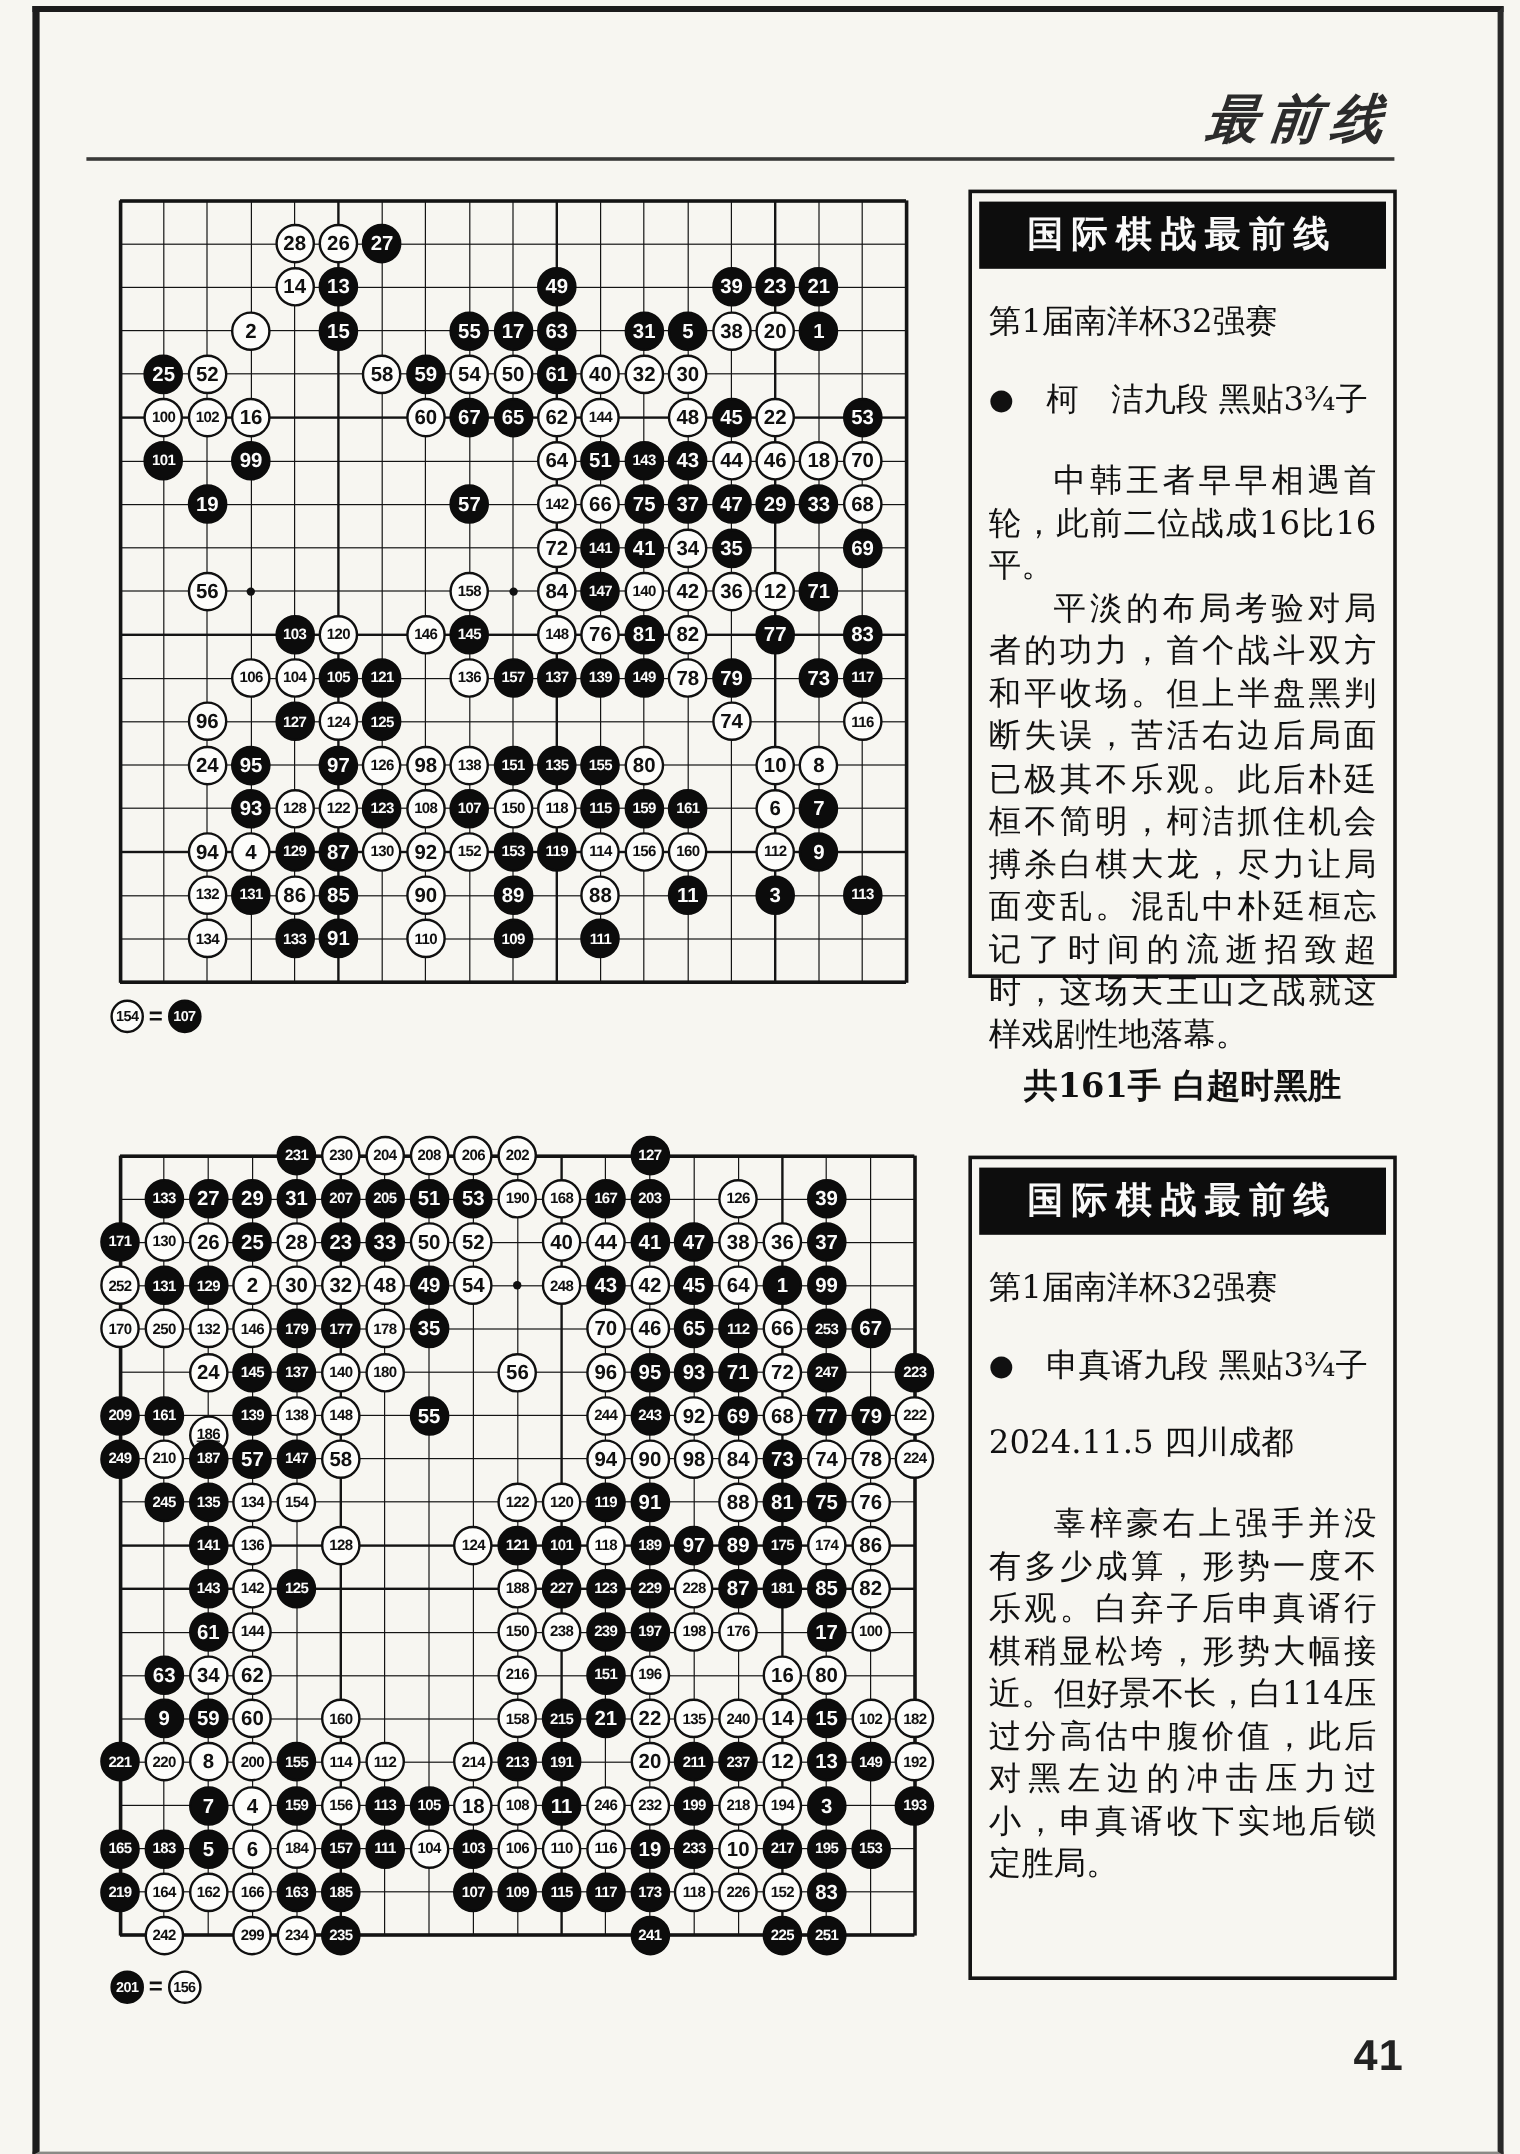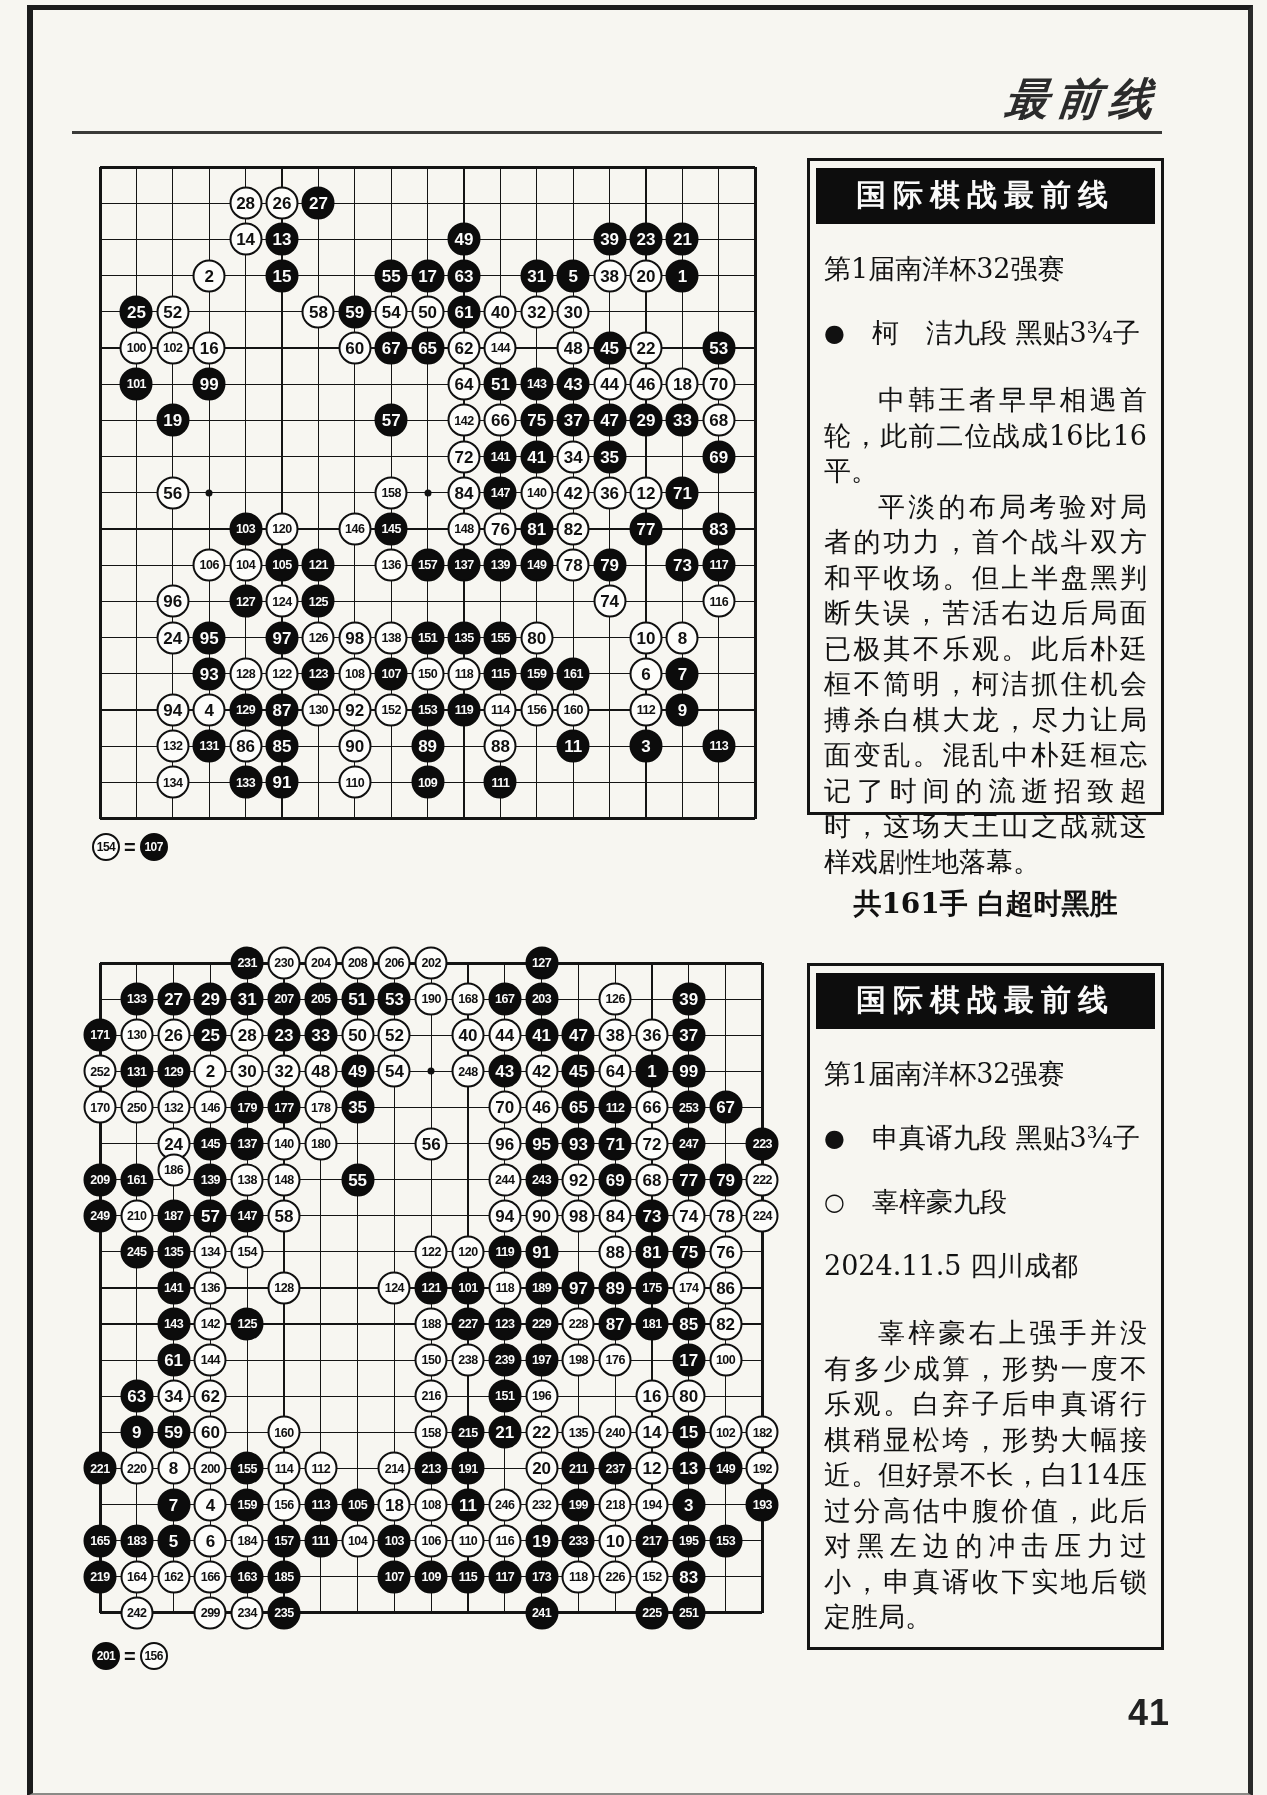--- a/index.html
+++ b/index.html
@@ -415,21 +415,21 @@
     <div class="stone w" style="left: 331.2px; top: 180.5px;">56</div>
     <div class="stone w" style="left: 404.8px; top: 180.5px;">96</div>
     <div class="stone b" style="left: 441.6px; top: 180.5px;">95</div>
     <div class="stone b" style="left: 478.4px; top: 180.5px;">93</div>
     <div class="stone b" style="left: 515.2px; top: 180.5px;">71</div>
     <div class="stone w" style="left: 552px; top: 180.5px;">72</div>
     <div class="stone b d3" style="left: 588.8px; top: 180.5px;">247</div>
     <div class="stone b d3" style="left: 662.4px; top: 180.5px;">223</div>
     <div class="stone b d3" style="left: 0px; top: 216.6px;">209</div>
     <div class="stone b d3" style="left: 36.8px; top: 216.6px;">161</div>
-    <div class="stone w d3" style="left: 73.6px; top: 207px;">186</div>
+    <div class="stone w d3" style="left: 73.6px; top: 233px; text-decoration: underline;">186</div>
     <div class="stone b d3" style="left: 110.4px; top: 216.6px;">139</div>
     <div class="stone w d3" style="left: 147.2px; top: 216.6px;">138</div>
     <div class="stone w d3" style="left: 184px; top: 216.6px;">148</div>
     <div class="stone b" style="left: 257.6px; top: 216.6px;">55</div>
     <div class="stone w d3" style="left: 404.8px; top: 216.6px;">244</div>
     <div class="stone b d3" style="left: 441.6px; top: 216.6px;">243</div>
     <div class="stone w" style="left: 478.4px; top: 216.6px;">92</div>
     <div class="stone b" style="left: 515.2px; top: 216.6px;">69</div>
     <div class="stone w" style="left: 552px; top: 216.6px;">68</div>
     <div class="stone b" style="left: 588.8px; top: 216.6px;">77</div>
@@ -606,21 +606,20 @@
     <p>中韩王者早早相遇首轮，此前二位战成16比16平。</p>
     <p>平淡的布局考验对局者的功力，首个战斗双方和平收场。但上半盘黑判断失误，苦活右边后局面已极其不乐观。此后朴廷桓不简明，柯洁抓住机会搏杀白棋大龙，尽力让局面变乱。混乱中朴廷桓忘记了时间的流逝招致超时，这场天王山之战就这样戏剧性地落幕。</p>
   </div>
   <div class="result">共161手  白超时黑胜</div>
 </div>
 
 <div class="panel" style="top:963px;height:687px;">
   <div class="bar">国际棋战最前线</div>
   <div class="info">第1届南洋杯32强赛</div>
   <div class="info"><span class="mark">●</span>　<span>申真谞九段  黑贴3¾子</span></div>
-  <div class="info"><span class="mark">○</span>　<span>辜梓豪九段</span></div>
   <div class="info">2024.11.5  四川成都</div>
   <div class="body">
     <p>辜梓豪右上强手并没有多少成算，形势一度不乐观。白弃子后申真谞行棋稍显松垮，形势大幅接近。但好景不长，白114压过分高估中腹价值，此后对黑左边的冲击压力过小，申真谞收下实地后锁定胜局。</p>
   </div>
 
 </div>
 
 <div class="page-num">41</div>
 
 </body></html>

